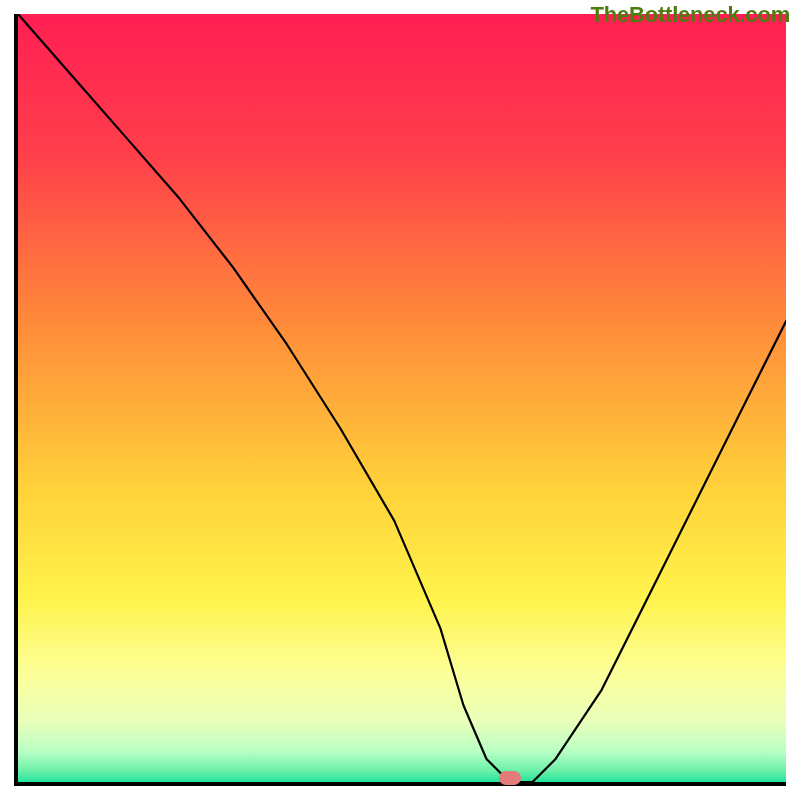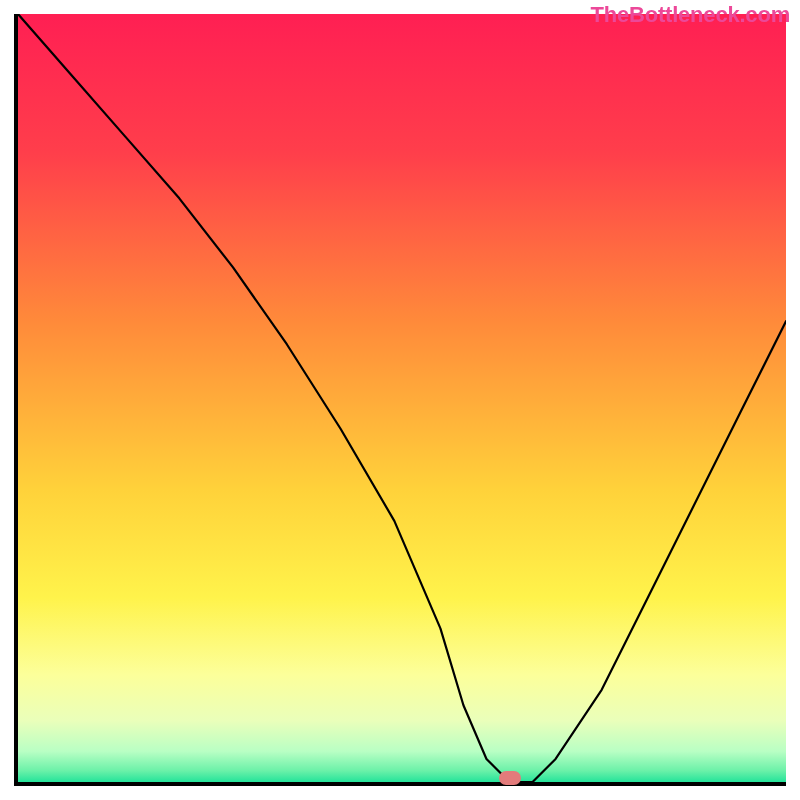--- a/index.html
+++ b/index.html
@@ -10,21 +10,21 @@
     font-family: Arial, Helvetica, sans-serif;
     overflow: hidden;
     background: #fff;
   }
   .watermark {
     position: absolute;
     top: 2px;
     right: 10px;
     font-size: 22px;
     font-weight: 600;
-    color: #ec4899;
+    color: #4d7c0f;
     z-index: 10;
     letter-spacing: -0.2px;
   }
   .plot {
     position: absolute;
     left: 14px;
     top: 14px;
     width: 772px;
     height: 772px;
     border-left: 4px solid #000;

